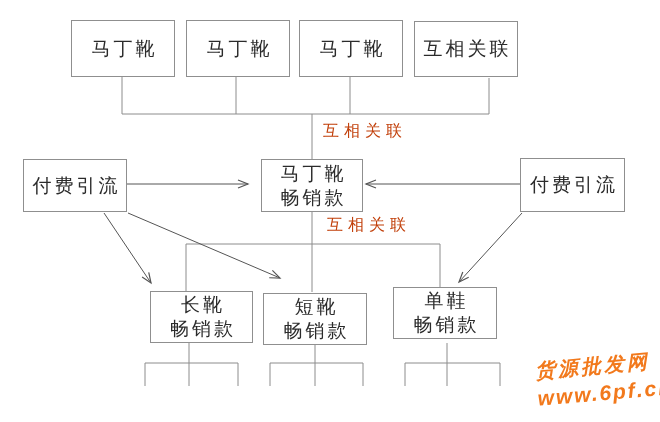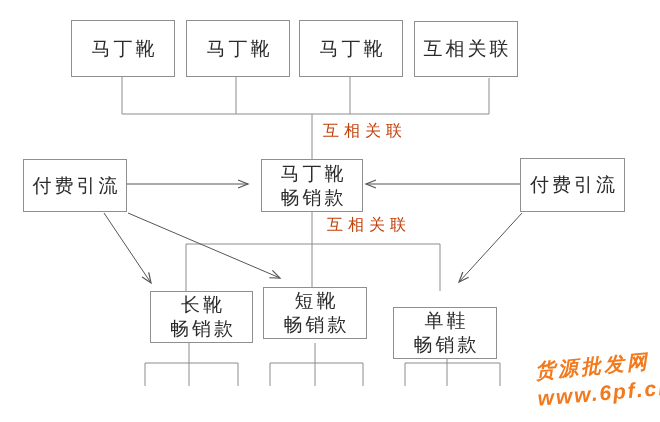--- a/index.html
+++ b/index.html
@@ -102,25 +102,25 @@
     <span>畅销款</span>
   </div>
   <div class="node" style="left:520px;top:158px;width:105px;height:54px;">
     <span>付费引流</span>
   </div>
 
   <div class="node" style="left:138px;top:291px;width:103px;height:52px;margin-left:12px;">
     <span>长靴</span>
     <span>畅销款</span>
   </div>
-  <div class="node" style="left:263px;top:287px;width:104px;height:52px;">
+  <div class="node" style="left:263px;top:293px;width:104px;height:52px;">
     <span>短靴</span>
     <span>畅销款</span>
   </div>
-  <div class="node" style="left:393px;top:307px;width:104px;height:52px;">
+  <div class="node" style="left:393px;top:287px;width:104px;height:52px;">
     <span>单鞋</span>
     <span>畅销款</span>
   </div>
 
   <div class="watermark">
     <div class="wm1">货源批发网</div>
     <div class="wm2">www.6pf.cn</div>
   </div>
 
 </div>

